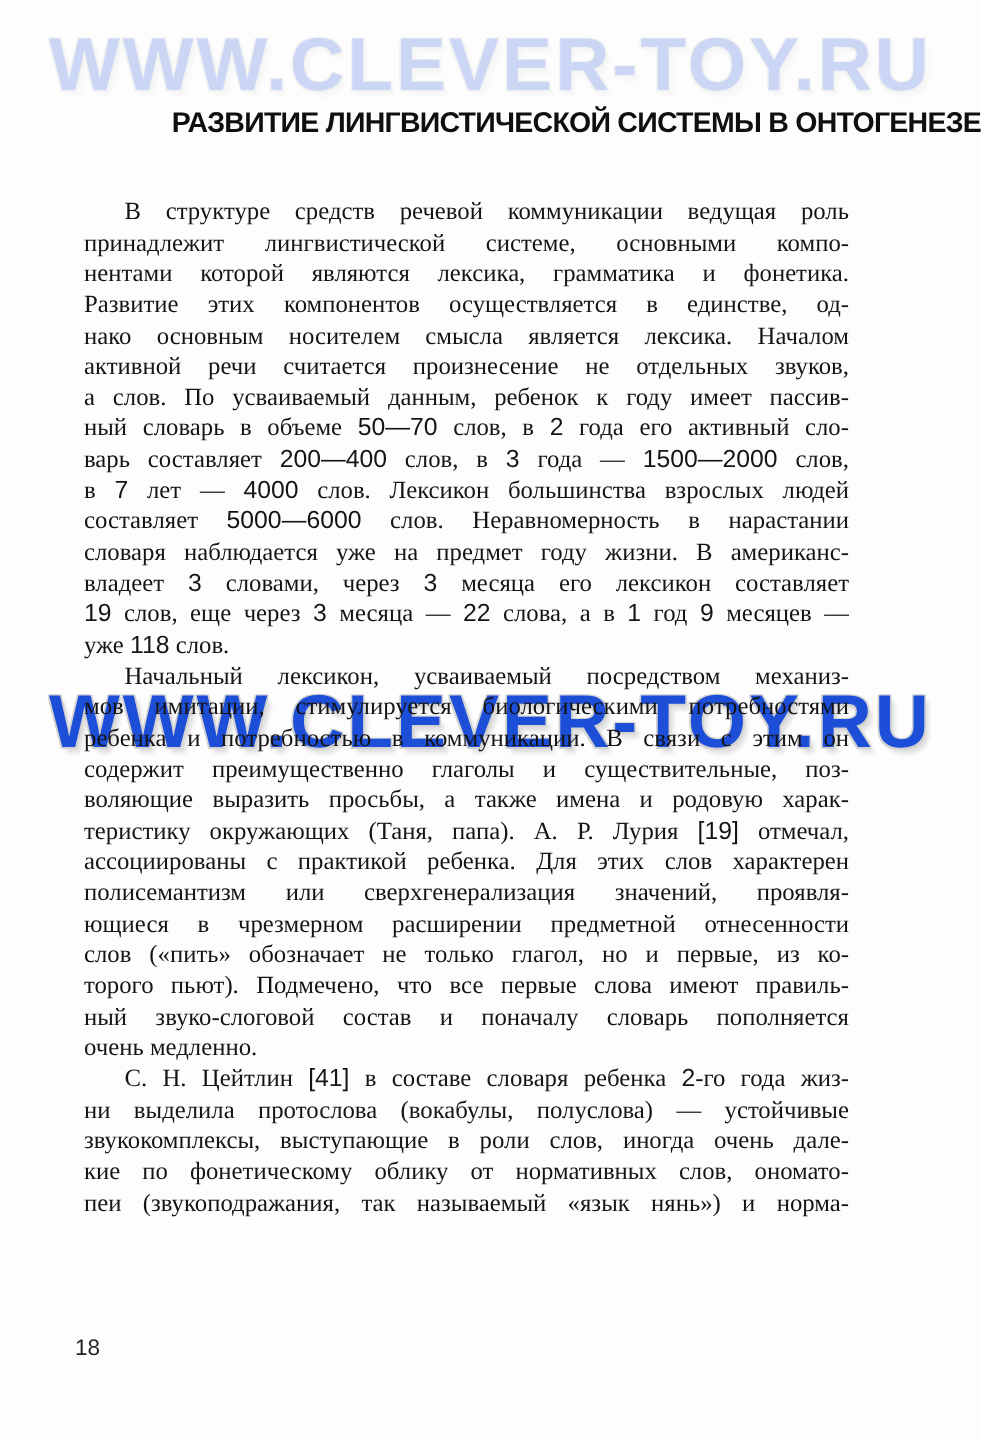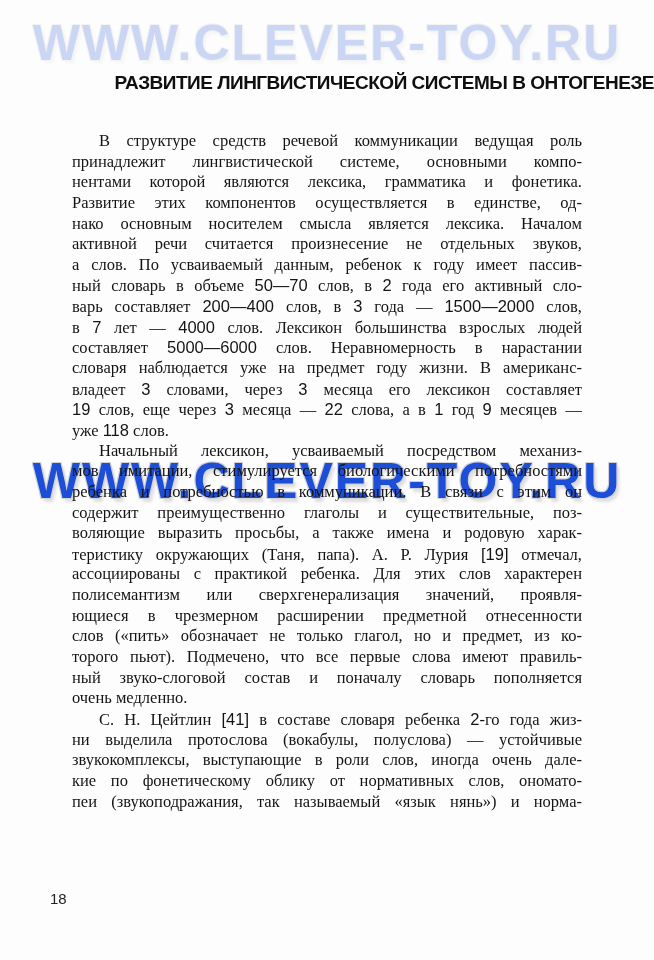--- a/index.html
+++ b/index.html
@@ -21,21 +21,21 @@
     font-family: "Liberation Sans", sans-serif;
     font-weight: bold;
     font-size: 19px;
     letter-spacing: -0.5px;
     color: #0f0f0f;
     z-index: 3;
   }
   .body-text {
     position: absolute;
     top: 131px;
-    left: 72px;
+    left: 56px;
     width: 510px;
     font-size: 16.5px;
     line-height: 20.65px;
     color: #141414;
     z-index: 2;
   }
   .line {
     text-align: justify;
     text-align-last: justify;
     height: 20.65px;
@@ -104,21 +104,21 @@
       <div class="line lastline">уже <span class="num">118</span> слов.</div>
       <div class="line indent">Начальный лексикон, усваиваемый посредством механиз-</div>
       <div class="line">мов имитации, стимулируется биологическими потребностями</div>
       <div class="line">ребенка и потребностью в коммуникации. В связи с этим он</div>
       <div class="line">содержит преимущественно глаголы и существительные, поз-</div>
       <div class="line">воляющие выразить просьбы, а также имена и родовую харак-</div>
       <div class="line">теристику окружающих (Таня, папа). А. Р. Лурия <span class="num">[19]</span> отмечал,</div>
       <div class="line">ассоциированы с практикой ребенка. Для этих слов характерен</div>
       <div class="line">полисемантизм или сверхгенерализация значений, проявля-</div>
       <div class="line">ющиеся в чрезмерном расширении предметной отнесенности</div>
-      <div class="line">слов («пить» обозначает не только глагол, но и предмет, из ко-</div>
+      <div class="line">слов («пить» обозначает не только глагол, но и первые, из ко-</div>
       <div class="line">торого пьют). Подмечено, что все первые слова имеют правиль-</div>
       <div class="line">ный звуко-слоговой состав и поначалу словарь пополняется</div>
       <div class="line lastline">очень медленно.</div>
       <div class="line indent">С. Н. Цейтлин <span class="num">[41]</span> в составе словаря ребенка <span class="num">2</span>-го года жиз-</div>
       <div class="line">ни выделила протослова (вокабулы, полуслова) — устойчивые</div>
       <div class="line">звукокомплексы, выступающие в роли слов, иногда очень дале-</div>
       <div class="line">кие по фонетическому облику от нормативных слов, ономато-</div>
       <div class="line">пеи (звукоподражания, так называемый «язык нянь») и норма-</div>
     </div>
 

